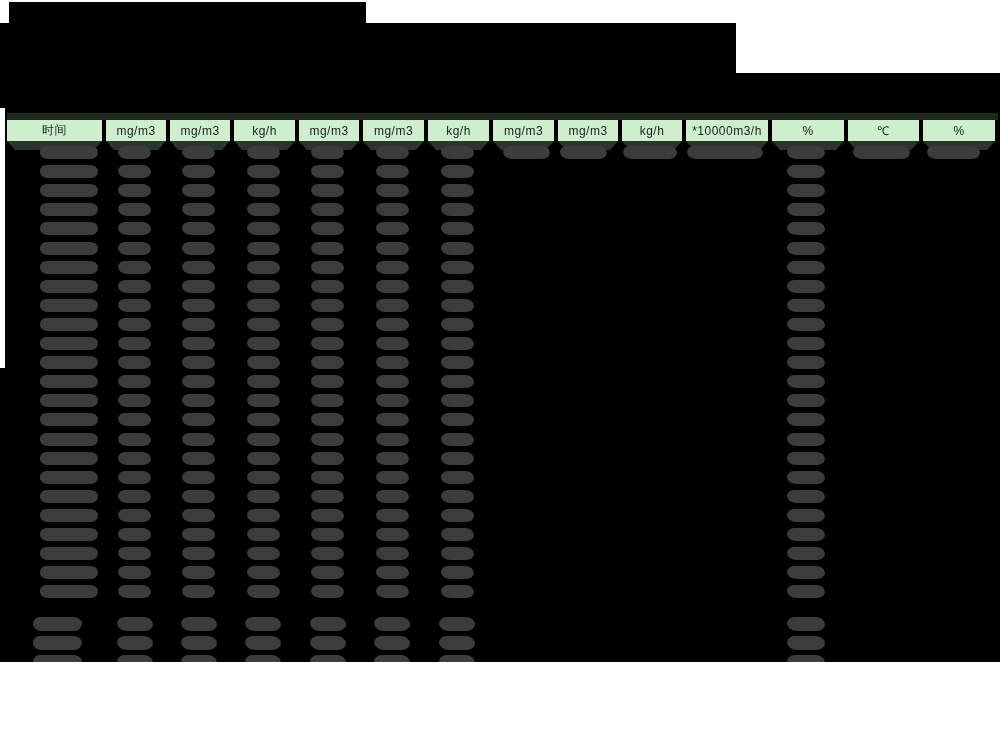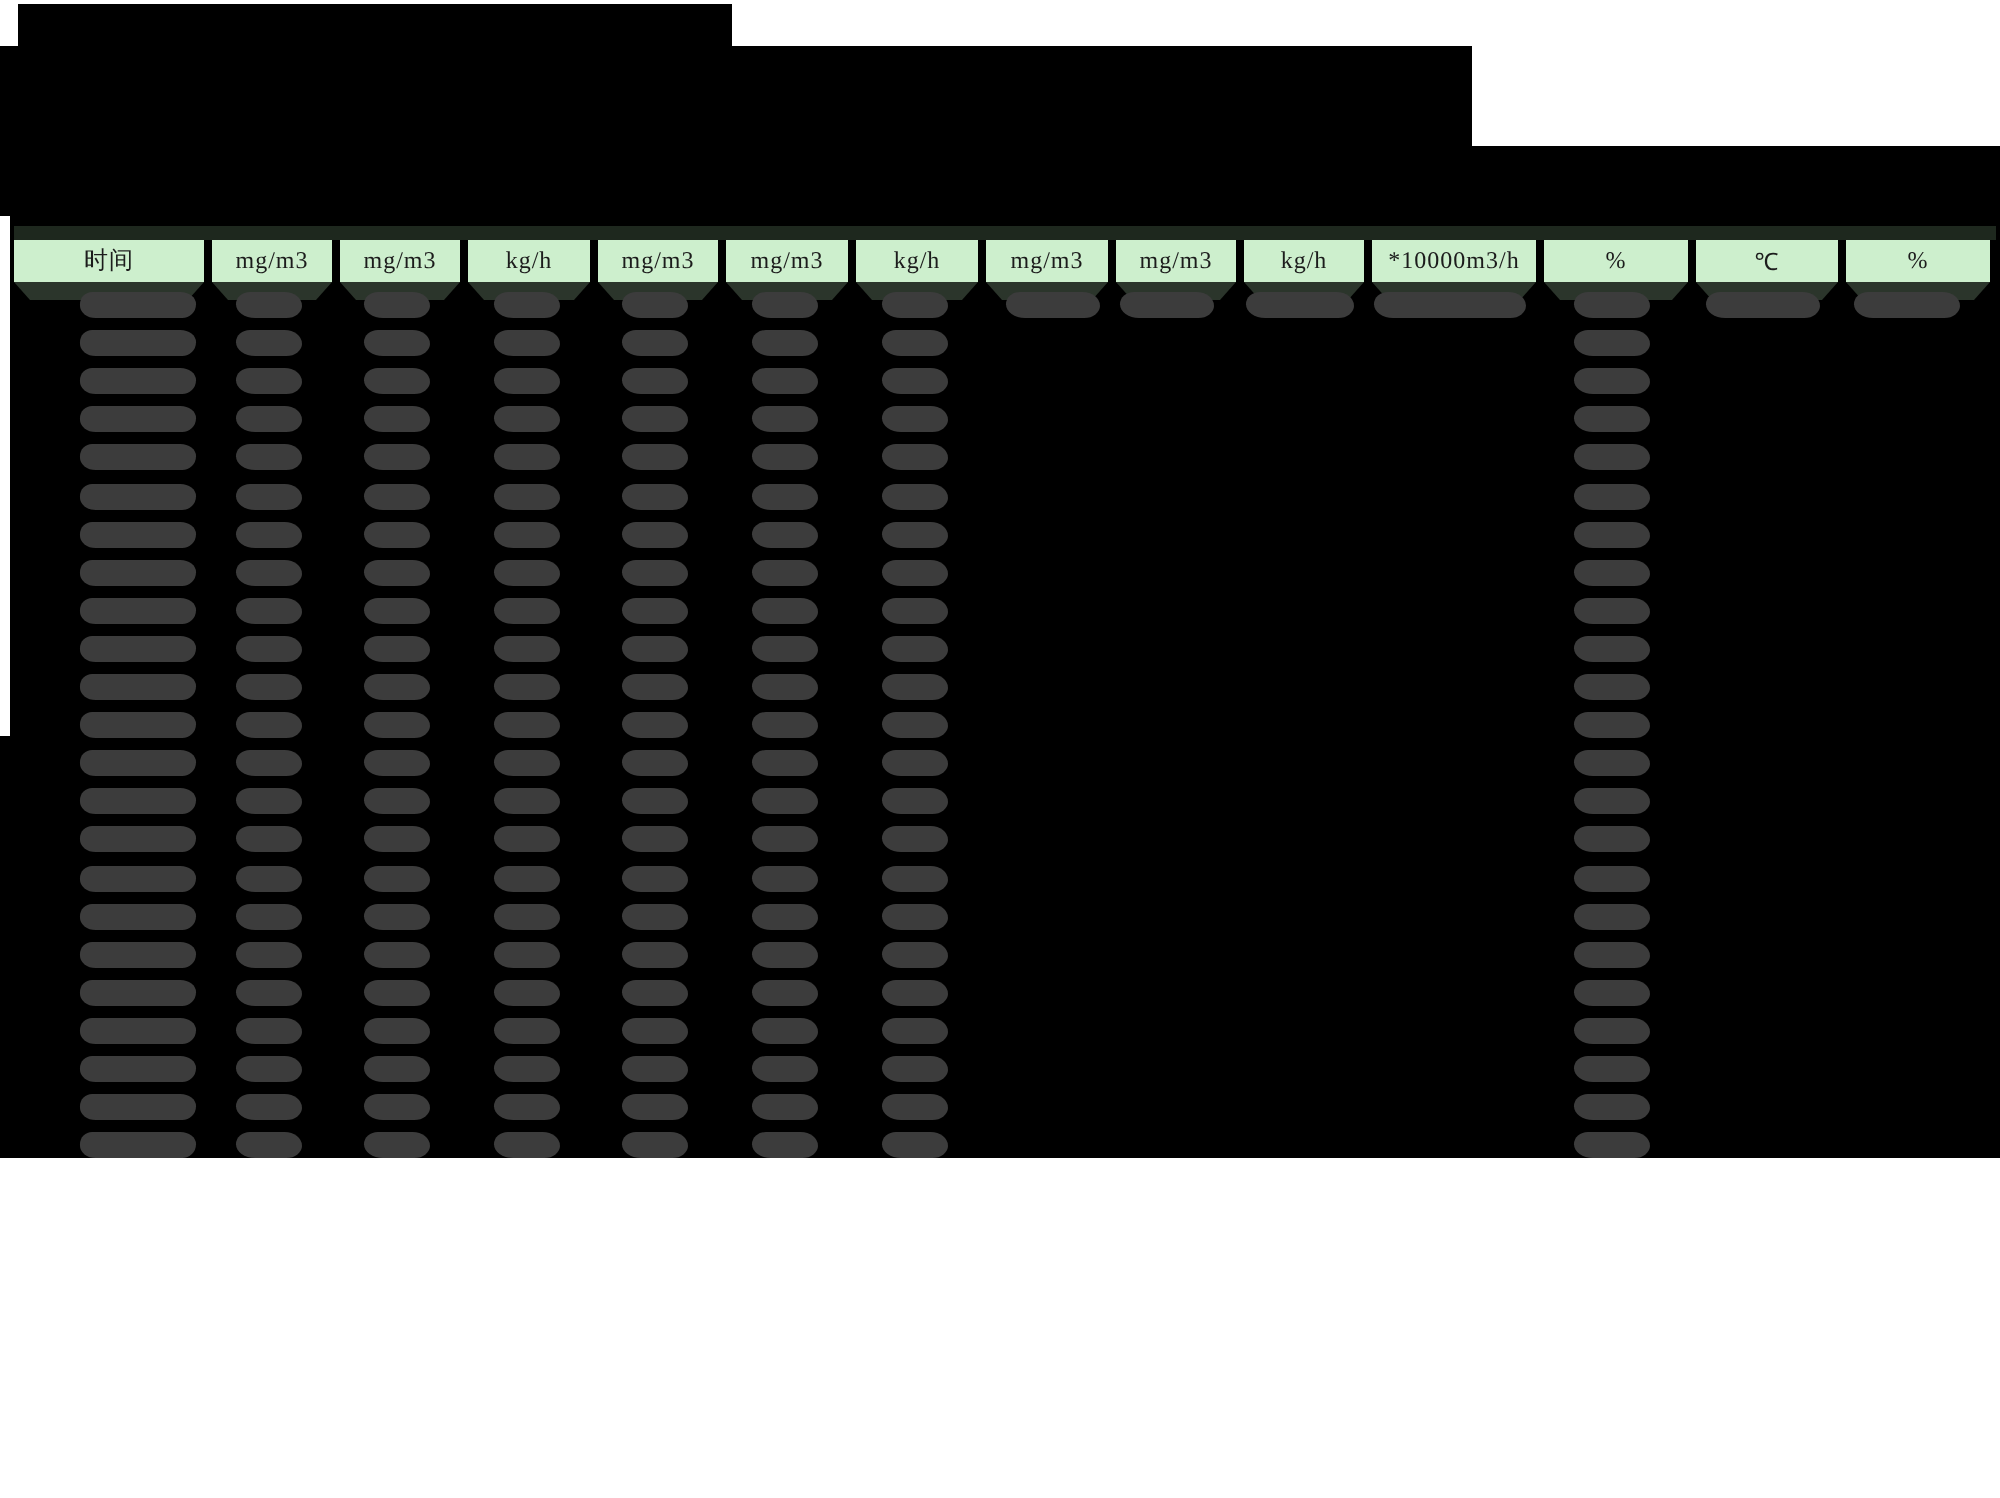--- a/index.html
+++ b/index.html
@@ -1,21 +1,21 @@
 <!DOCTYPE html>
 <html><head>
 <meta charset="utf-8">
 <style>
   html,body{margin:0;padding:0;background:#ffffff;}
   .page{
     position:relative;
-    width:1000px;height:579px;
+    width:1000px;height:662px;
     background:#ffffff;
     overflow:hidden;
-    font-family:Liberation Serif, serif;
+    font-family:Liberation Sans, sans-serif;
   }
   .rect{position:absolute;background:#000000;}
   .strip{position:absolute;}
   .hcell{
     position:absolute;
     top:120px;height:21px;
     display:flex;align-items:center;justify-content:center;
     font-size:12px;
     letter-spacing:0.5px;
     z-index:5;

